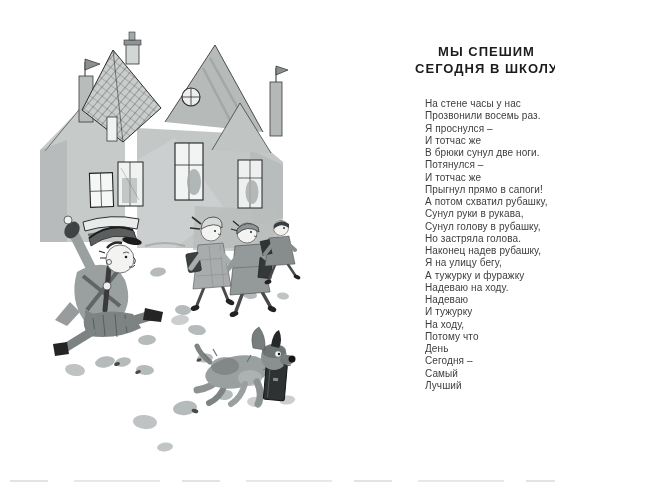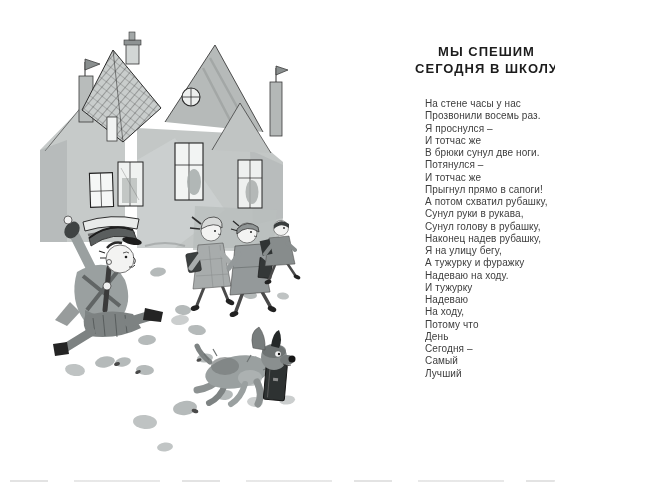--- a/index.html
+++ b/index.html
@@ -243,26 +243,27 @@
       <div class="line">Прозвонили восемь раз.</div>
       <div class="line">Я проснулся –</div>
       <div class="line">И тотчас же</div>
       <div class="line">В брюки сунул две ноги.</div>
       <div class="line">Потянулся –</div>
       <div class="line">И тотчас же</div>
       <div class="line">Прыгнул прямо в сапоги!</div>
       <div class="line">А потом схватил рубашку,</div>
       <div class="line">Сунул руки в рукава,</div>
       <div class="line">Сунул голову в рубашку,</div>
+      <div class="line">Но застряла голова.</div>
       <div class="line">Наконец надев рубашку,</div>
       <div class="line">Я на улицу бегу,</div>
       <div class="line">А тужурку и фуражку</div>
       <div class="line">Надеваю на ходу.</div>
+      <div class="line">Надеваю</div>
       <div class="line">И тужурку</div>
-      <div class="line">Надеваю</div>
       <div class="line">На ходу,</div>
       <div class="line">Потому что</div>
       <div class="line">День</div>
       <div class="line">Сегодня –</div>
       <div class="line">Самый</div>
       <div class="line">Лучший</div>
     </div>
   </div>
 
   <div class="page-number">25</div>

